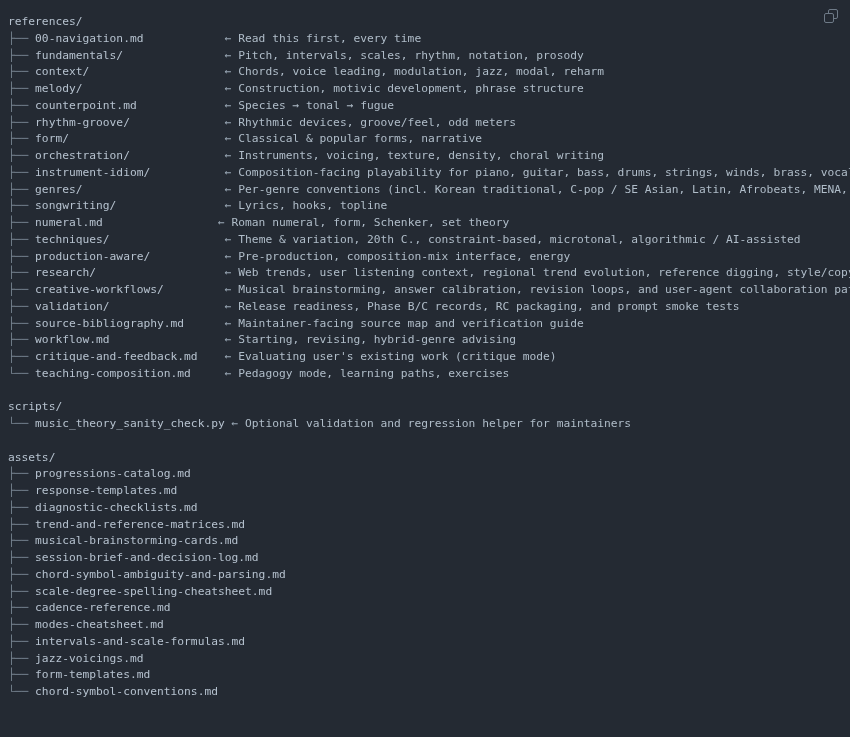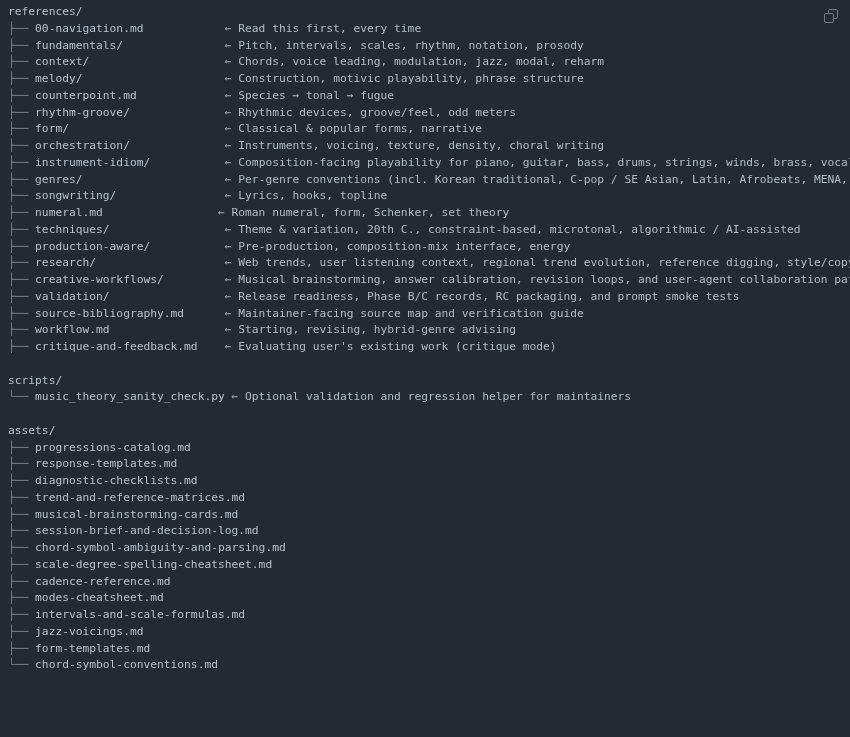--- a/index.html
+++ b/index.html
@@ -5,21 +5,21 @@
   html,body{margin:0;padding:0;background:#242a33;}
   .codeblock{
     position:relative;
     width:850px;height:737px;
     background:var(--bg,#242a33);
     overflow:hidden;
     font-family:"DejaVu Sans Mono","Liberation Mono",monospace;
     font-size:11.25px;
     color:var(--fg,#b6c2cf);
   }
-  .tree{padding:4px 0 0 8px;}
+  .tree{padding:14px 0 0 8px;}
   .line{white-space:pre;height:16.76px;line-height:16.76px;}
   .line.blank-above{margin-top:16.76px;}
   .prefix{color:var(--muted,#768390);}
   .pad{color:var(--muted,#768390);}
   .fname{color:var(--fg,#b6c2cf);}
   .header{color:var(--fg,#b6c2cf);}
   .arrow{color:var(--arrow,#9aa8b6);}
   .desc{color:var(--ann,#b0bdc9);}
   .copy-btn{
     position:absolute;top:6px;right:9px;
@@ -46,37 +46,38 @@
     <span class="copy-icon">
       <span class="back"></span>
       <span class="front"></span>
     </span>
   </button>
   <div class="tree" id="tree">
       <div class="line"><span class="header">references/</span></div>
       <div class="line"><span class="prefix">├── </span><span class="fname">00-navigation.md</span><span class="pad">            </span><span class="arrow">← </span><span class="desc">Read this first, every time</span></div>
       <div class="line"><span class="prefix">├── </span><span class="fname">fundamentals/</span><span class="pad">               </span><span class="arrow">← </span><span class="desc">Pitch, intervals, scales, rhythm, notation, prosody</span></div>
       <div class="line"><span class="prefix">├── </span><span class="fname">context/</span><span class="pad">                    </span><span class="arrow">← </span><span class="desc">Chords, voice leading, modulation, jazz, modal, reharm</span></div>
-      <div class="line"><span class="prefix">├── </span><span class="fname">melody/</span><span class="pad">                     </span><span class="arrow">← </span><span class="desc">Construction, motivic playability, phrase structure</span></div>
+      <div class="line"><span class="prefix">├── </span><span class="fname">melody/</span><span class="pad">                     </span><span class="arrow">← </span><span class="desc">Construction, motivic development, phrase structure</span></div>
       <div class="line"><span class="prefix">├── </span><span class="fname">counterpoint.md</span><span class="pad">             </span><span class="arrow">← </span><span class="desc">Species → tonal → fugue</span></div>
       <div class="line"><span class="prefix">├── </span><span class="fname">rhythm-groove/</span><span class="pad">              </span><span class="arrow">← </span><span class="desc">Rhythmic devices, groove/feel, odd meters</span></div>
       <div class="line"><span class="prefix">├── </span><span class="fname">form/</span><span class="pad">                       </span><span class="arrow">← </span><span class="desc">Classical &amp; popular forms, narrative</span></div>
       <div class="line"><span class="prefix">├── </span><span class="fname">orchestration/</span><span class="pad">              </span><span class="arrow">← </span><span class="desc">Instruments, voicing, texture, density, choral writing</span></div>
       <div class="line"><span class="prefix">├── </span><span class="fname">instrument-idiom/</span><span class="pad">           </span><span class="arrow">← </span><span class="desc">Composition-facing playability for piano, guitar, bass, drums, strings, winds, brass, vocals</span></div>
       <div class="line"><span class="prefix">├── </span><span class="fname">genres/</span><span class="pad">                     </span><span class="arrow">← </span><span class="desc">Per-genre conventions (incl. Korean traditional, C-pop / SE Asian, Latin, Afrobeats, MENA, S</span></div>
       <div class="line"><span class="prefix">├── </span><span class="fname">songwriting/</span><span class="pad">                </span><span class="arrow">← </span><span class="desc">Lyrics, hooks, topline</span></div>
       <div class="line"><span class="prefix">├── </span><span class="fname">numeral.md</span><span class="pad">                 </span><span class="arrow">← </span><span class="desc">Roman numeral, form, Schenker, set theory</span></div>
       <div class="line"><span class="prefix">├── </span><span class="fname">techniques/</span><span class="pad">                 </span><span class="arrow">← </span><span class="desc">Theme &amp; variation, 20th C., constraint-based, microtonal, algorithmic / AI-assisted</span></div>
       <div class="line"><span class="prefix">├── </span><span class="fname">production-aware/</span><span class="pad">           </span><span class="arrow">← </span><span class="desc">Pre-production, composition-mix interface, energy</span></div>
       <div class="line"><span class="prefix">├── </span><span class="fname">research/</span><span class="pad">                   </span><span class="arrow">← </span><span class="desc">Web trends, user listening context, regional trend evolution, reference digging, style/copyr</span></div>
       <div class="line"><span class="prefix">├── </span><span class="fname">creative-workflows/</span><span class="pad">         </span><span class="arrow">← </span><span class="desc">Musical brainstorming, answer calibration, revision loops, and user-agent collaboration patt</span></div>
       <div class="line"><span class="prefix">├── </span><span class="fname">validation/</span><span class="pad">                 </span><span class="arrow">← </span><span class="desc">Release readiness, Phase B/C records, RC packaging, and prompt smoke tests</span></div>
       <div class="line"><span class="prefix">├── </span><span class="fname">source-bibliography.md</span><span class="pad">      </span><span class="arrow">← </span><span class="desc">Maintainer-facing source map and verification guide</span></div>
       <div class="line"><span class="prefix">├── </span><span class="fname">workflow.md</span><span class="pad">                 </span><span class="arrow">← </span><span class="desc">Starting, revising, hybrid-genre advising</span></div>
       <div class="line"><span class="prefix">├── </span><span class="fname">critique-and-feedback.md</span><span class="pad">    </span><span class="arrow">← </span><span class="desc">Evaluating user's existing work (critique mode)</span></div>
+      <div class="line"><span class="prefix">└── </span><span class="fname">teaching-composition.md</span><span class="pad">     </span><span class="arrow">← </span><span class="desc">Pedagogy mode, learning paths, exercises</span></div>
       <div class="line blank-above"><span class="header">scripts/</span></div>
       <div class="line"><span class="prefix">└── </span><span class="fname">music_theory_sanity_check.py</span><span class="pad"> </span><span class="arrow">← </span><span class="desc">Optional validation and regression helper for maintainers</span></div>
       <div class="line blank-above"><span class="header">assets/</span></div>
       <div class="line"><span class="prefix">├── </span><span class="fname">progressions-catalog.md</span></div>
       <div class="line"><span class="prefix">├── </span><span class="fname">response-templates.md</span></div>
       <div class="line"><span class="prefix">├── </span><span class="fname">diagnostic-checklists.md</span></div>
       <div class="line"><span class="prefix">├── </span><span class="fname">trend-and-reference-matrices.md</span></div>
       <div class="line"><span class="prefix">├── </span><span class="fname">musical-brainstorming-cards.md</span></div>
       <div class="line"><span class="prefix">├── </span><span class="fname">session-brief-and-decision-log.md</span></div>
       <div class="line"><span class="prefix">├── </span><span class="fname">chord-symbol-ambiguity-and-parsing.md</span></div>

